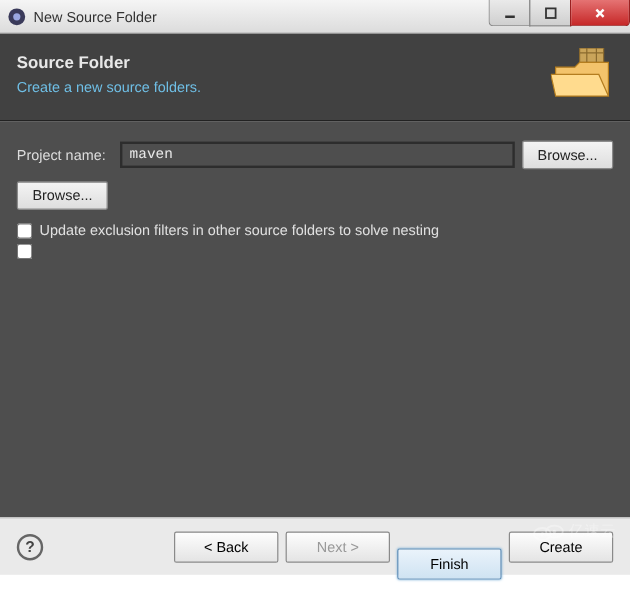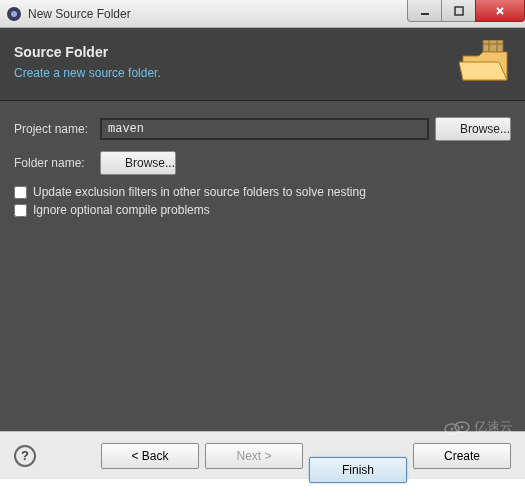--- a/index.html
+++ b/index.html
@@ -70,21 +70,20 @@
     font-family:Liberation Mono, monospace;
   }
   .browse-btn {
     width:76px; height:24px;
     background: linear-gradient(#f4f4f4,#dedede);
     border:1px solid #8a8a8a;
     border-radius:2px;
     font-size:12px;
     color:#222;
     cursor:pointer;
-    text-align:right;
   }
   .checkbox-row {
     display:flex; align-items:center;
     margin: 4px 0 4px 0;
     font-size:12px; color:#e0e0e0;
     gap:6px;
   }
   .checkbox-row input { width:13px; height:13px; }
   
   .button-bar {
@@ -94,35 +93,35 @@
     display:flex; align-items:center;
     padding: 0 14px;
   }
   .help-icon {
     width:22px;height:22px; border:2px solid #666; border-radius:50%;
     display:flex;align-items:center;justify-content:center;
     color:#444; font-weight:bold; font-size:13px;
   }
   .button-bar .spacer { flex:1; }
   .nav-btn {
-    width:98px; height:26px; margin-left:6px;
+    width:87px; height:26px; margin-left:6px;
     border:1px solid #8a8a8a; border-radius:2px;
     background: linear-gradient(#fdfdfd,#e4e4e4);
     font-size:12px; cursor:pointer;
   }
   .nav-btn.disabled { color:#999; }
   .nav-btn.primary {
     background: linear-gradient(#eaf3fb,#cfe3f2);
     border:1px solid #5d8db8;
     box-shadow: 0 0 2px #7db2d8;
     margin-top: 29px;
   }
   
   .watermark {
-    position:absolute; right:12px; bottom:64px;
+    position:absolute; right:12px; bottom:48px;
     color:#ffffff55; font-size:13px; display:flex; align-items:center; gap:4px;
     pointer-events:none;
   }
   .watermark svg { width:26px; height:16px; opacity:.35; fill:#fff;}
 </style>
 </head>
 <body>
 
 <div class="titlebar">
   <span class="icon">
@@ -148,51 +147,49 @@
           <line x1="3" y1="3" x2="9" y2="9" stroke-width="2"></line>
           <line x1="9" y1="3" x2="3" y2="9" stroke-width="2"></line>
         </svg>
     </div>
   </div>
 </div>
 
 <div class="header-panel">
   <div class="texts">
     <h1>Source Folder</h1>
-    <div class="subtitle">Create a new source folder.</div>
+    <div class="subtitle">Create a new source folders.</div>
   </div>
   <span class="folder-icon">
     <svg viewBox="0 0 52 44">
       <rect x="24" y="0" width="20" height="12" fill="#c9a45a" stroke="#8a6a2e"></rect>
       <line x1="24" y1="4" x2="44" y2="4" stroke="#8a6a2e"></line>
       <line x1="30" y1="0" x2="30" y2="12" stroke="#8a6a2e"></line>
       <line x1="38" y1="0" x2="38" y2="12" stroke="#8a6a2e"></line>
       <path d="M4 16 L20 16 L24 12 L48 12 L48 40 L4 40 Z" fill="#f3c36b" stroke="#b47d1f"></path>
       <path d="M0 22 L40 22 L48 40 L4 40 Z" fill="#ffdb8e" stroke="#b47d1f"></path>
     </svg>
   </span>
 </div>
 
 <div class="form-area">
   <div class="form-row">
     <label>Project name:</label>
     <input type="text" value="maven" style="">
     <button class="browse-btn">Browse...</button>
   </div>
   <div class="form-row">
-    <label>Folder name:</label>
     <button class="browse-btn">Browse...</button>
   </div>
   <div class="checkbox-row">
     <input type="checkbox" style="">
     <span>Update exclusion filters in other source folders to solve nesting</span>
   </div>
   <div class="checkbox-row">
     <input type="checkbox" style="">
-    <span>Ignore optional compile problems</span>
   </div>
 </div>
 
 <div class="watermark">
   <svg viewBox="0 0 26 16">
       <ellipse cx="8" cy="10" rx="7" ry="5" fill="none" stroke="#fff" stroke-width="1.5"></ellipse>
       <ellipse cx="18" cy="8" rx="7" ry="5" fill="none" stroke="#fff" stroke-width="1.5"></ellipse>
       <circle cx="8" cy="10" r="1.5"></circle>
       <circle cx="18" cy="8" r="1.5"></circle>
     </svg>

